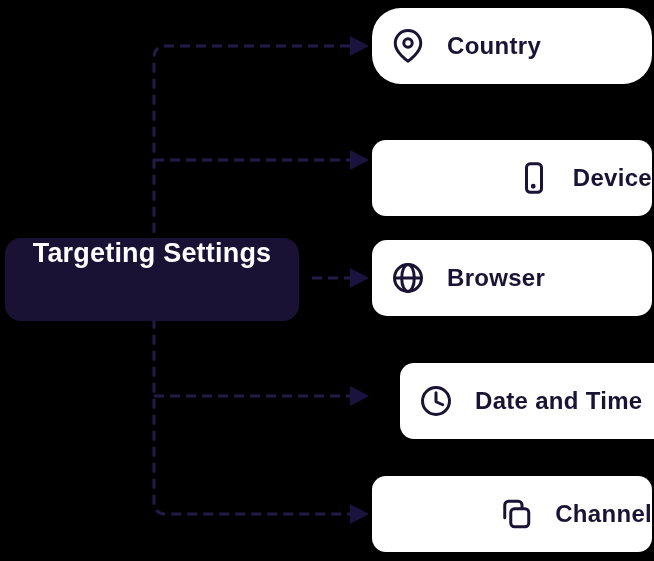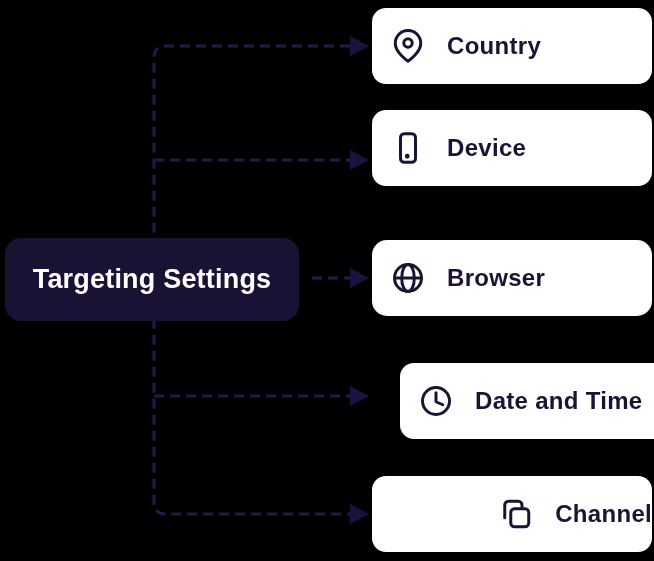--- a/index.html
+++ b/index.html
@@ -23,21 +23,20 @@
   }
   .source-box {
     position: absolute;
     left: 5px;
     top: 238px;
     width: 294px;
     height: 83px;
     background: #191235;
     border-radius: 16px;
     display: flex;
-    align-items: center;
     justify-content: center;
     z-index: 2;
   }
   .source-label {
     color: #ffffff;
     font-size: 27px;
     font-weight: 700;
     letter-spacing: 0.2px;
   }
   .target-box {
@@ -71,22 +70,22 @@
     stroke-linecap: round;
     stroke-linejoin: round;
   }
   .target-label {
     color: #1a1333;
     font-size: 24px;
     font-weight: 700;
     letter-spacing: 0.3px;
     white-space: nowrap;
   }
-  .pos-0 { top: 8px; }
-  .pos-1 { top: 110px; }
+  .pos-0 { top: 8px; border-radius: 29px; }
+  .pos-1 { top: 140px; justify-content: flex-end; }
   .pos-2 { top: 240px; border-radius: 15px; }
   .pos-3 { top: 363px; margin-left: 28px; }
   .pos-4 { top: 476px; justify-content: flex-end; }
 </style>
 </head>
 <body>
 
 <div class="canvas">
 
   <svg class="connectors" width="654" height="561" viewBox="0 0 654 561" xmlns="http://www.w3.org/2000/svg">

